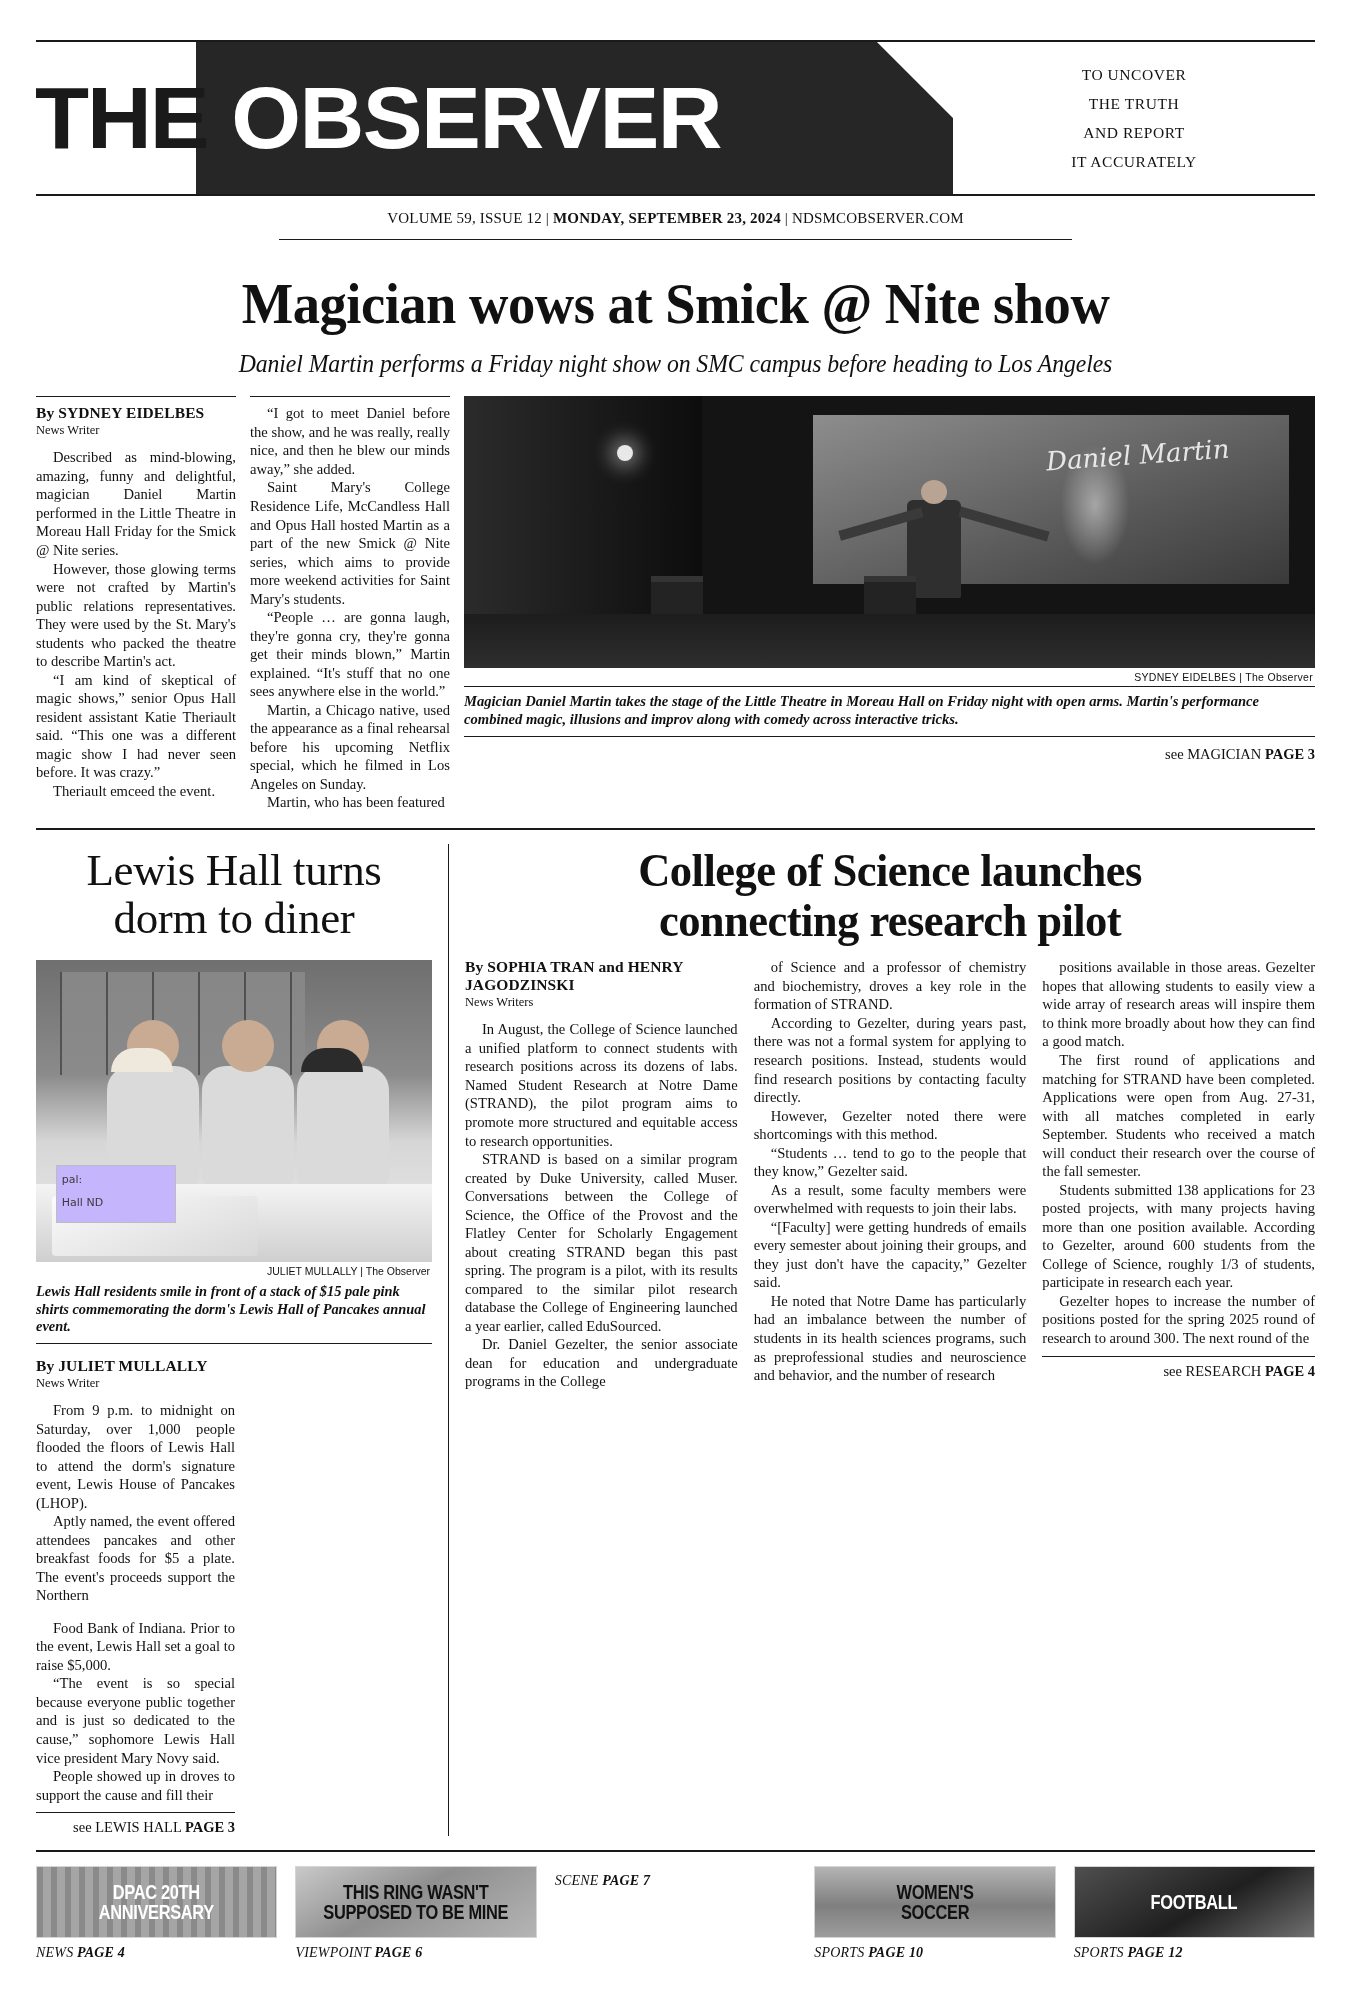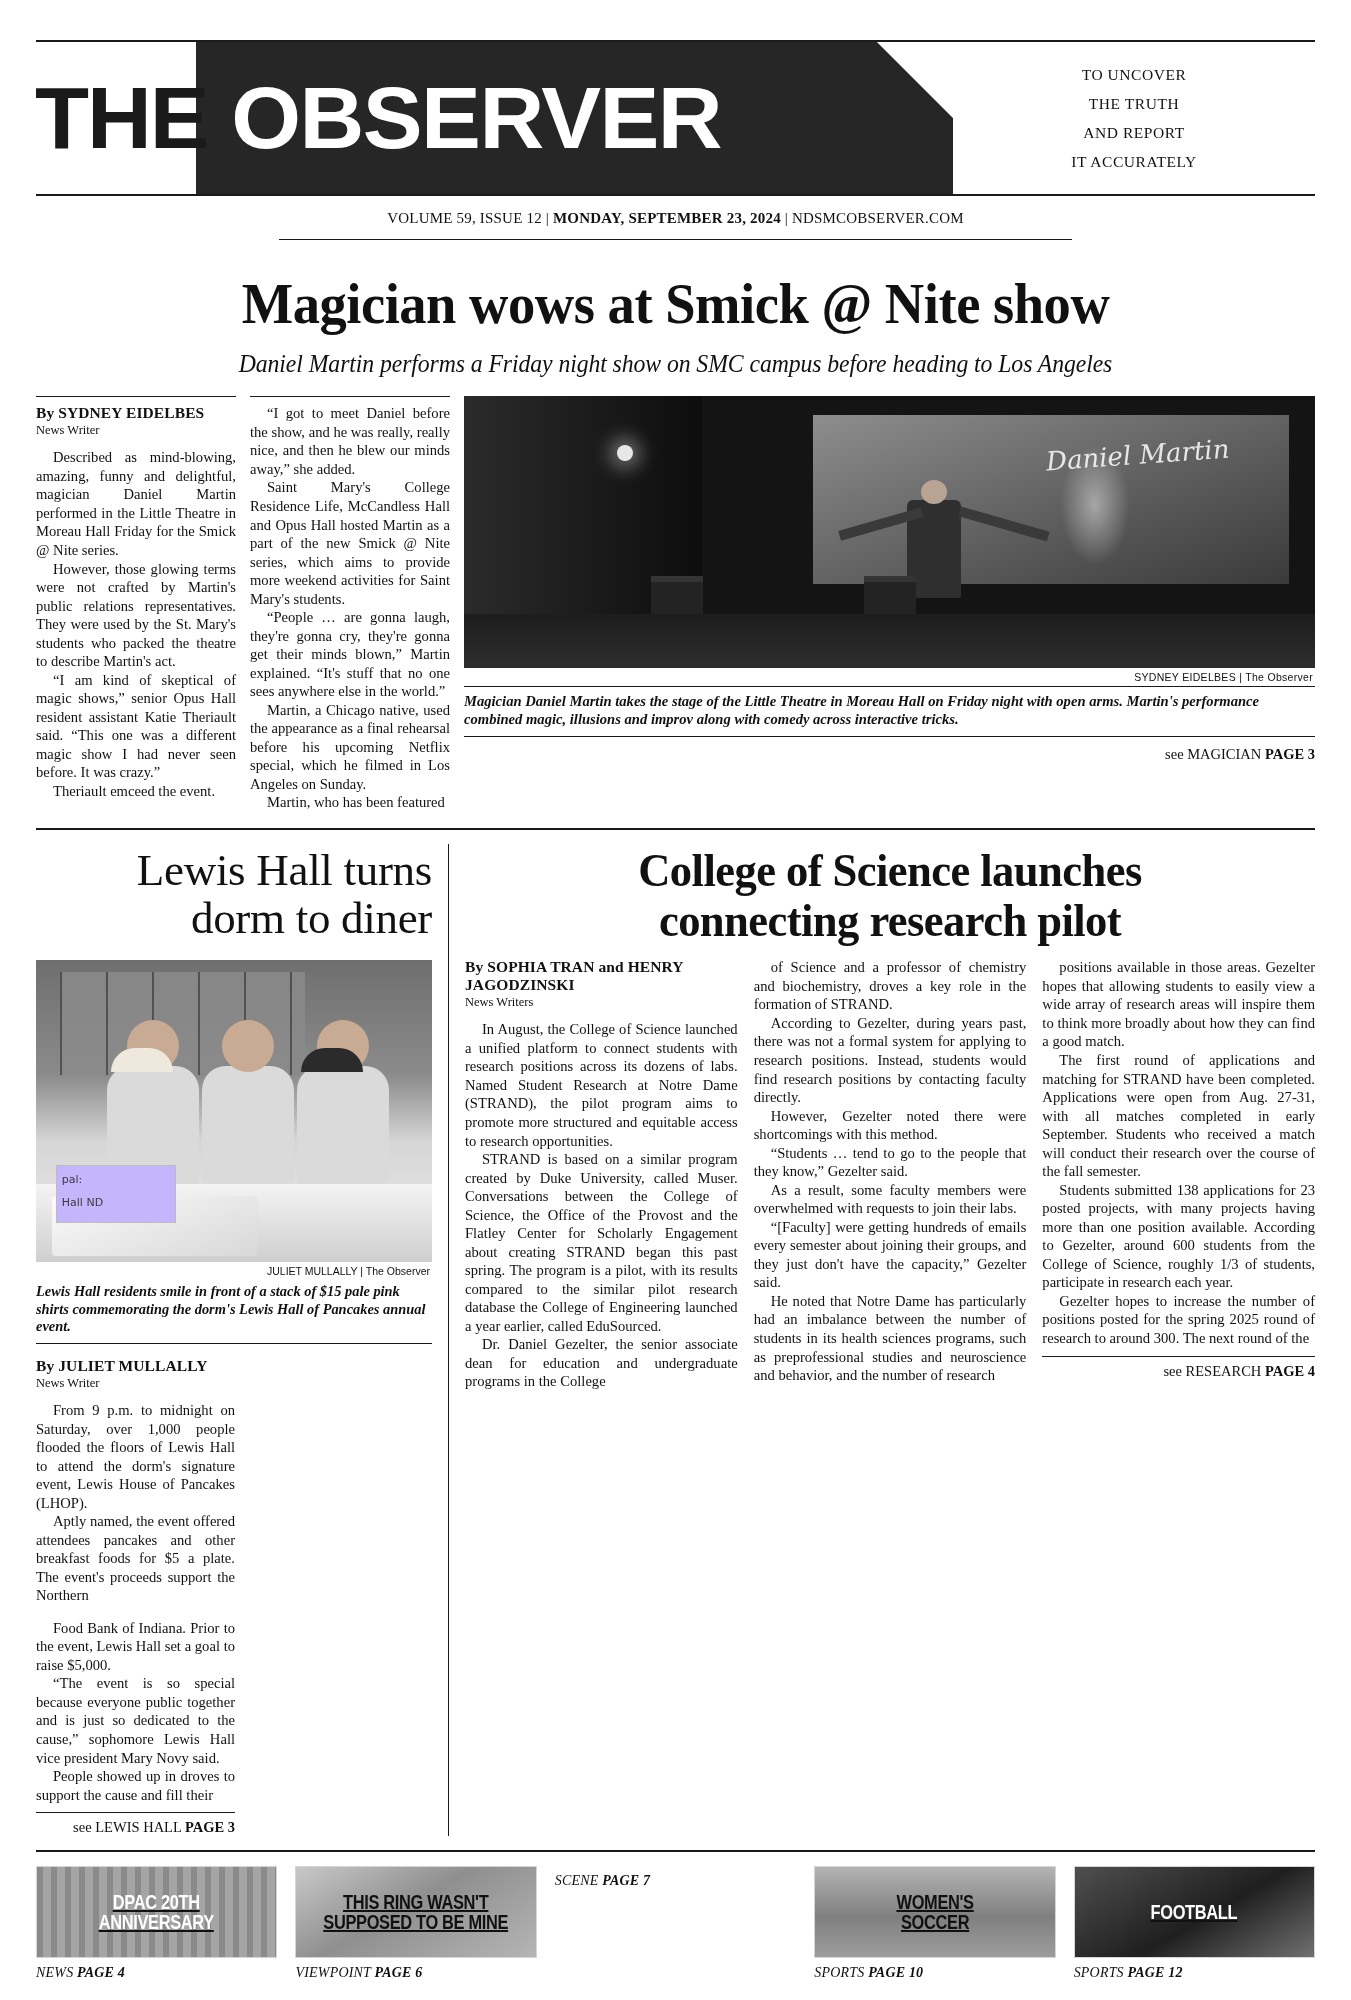--- a/index.html
+++ b/index.html
@@ -142,21 +142,21 @@
   .jump b{font-weight:bold;}
   .section-rule { border-top:2.5px solid #1a1a1a; margin:16px 0 0; }
 
   
   .lower { display:flex; gap:0; margin-top:0; }
   .left-pkg { width:412px; flex:0 0 412px; padding-right:16px; }
   .vdiv { width:0; border-left:1.4px solid #1a1a1a; margin:14px 0 0; }
   .right-pkg { flex:1 1 auto; padding-left:16px; }
 
   .head-light {
-    text-align:right;
+    text-align:center;
     font-size:45px; line-height:1.07; font-weight:normal;
     margin:16px 0 0; letter-spacing:-.3px;
   }
   .head-bold {
     text-align:center; font-weight:bold;
     font-size:46px; line-height:1.08; margin:16px 0 0;
     letter-spacing:-.6px; transform:scaleX(.97);
   }
 
   .photo2 { width:100%; height:302px; margin-top:18px; position:relative; overflow:hidden;
@@ -194,24 +194,23 @@
   .two-col .c { width:199px; flex:0 0 199px; }
   .three-col { display:flex; gap:16px; margin-top:13px; }
   .three-col .c { flex:1 1 0; }
   .jump-rule { border-top:1.4px solid #1a1a1a; margin-top:8px; padding-top:6px; }
 
   
   .teaser-rule { border-top:2.5px solid #1a1a1a; margin-top:14px; }
   .teasers { display:flex; gap:18px; margin-top:14px; }
   .teaser { flex:1 1 0; }
   .teaser-img {
-    height:92px; position:relative; overflow:hidden;
+    height:72px; position:relative; overflow:hidden;
     display:flex; align-items:center; justify-content:center;
     border:1px solid #d5d5d5;
-    text-decoration:underline;
   }
   .teaser-img .t-txt {
     position:relative; z-index:3; text-align:center;
     font-family:"Liberation Sans","DejaVu Sans",sans-serif;
     font-weight:bold; font-size:20px; line-height:1.02;
     letter-spacing:-.4px; transform:scaleX(.82);
     white-space:pre-line;
   }
   .t1 { background:repeating-linear-gradient(90deg,#8a8a8a 0 6px,#a5a5a5 6px 14px); }
   .t1 .t-txt{color:#fff;}

